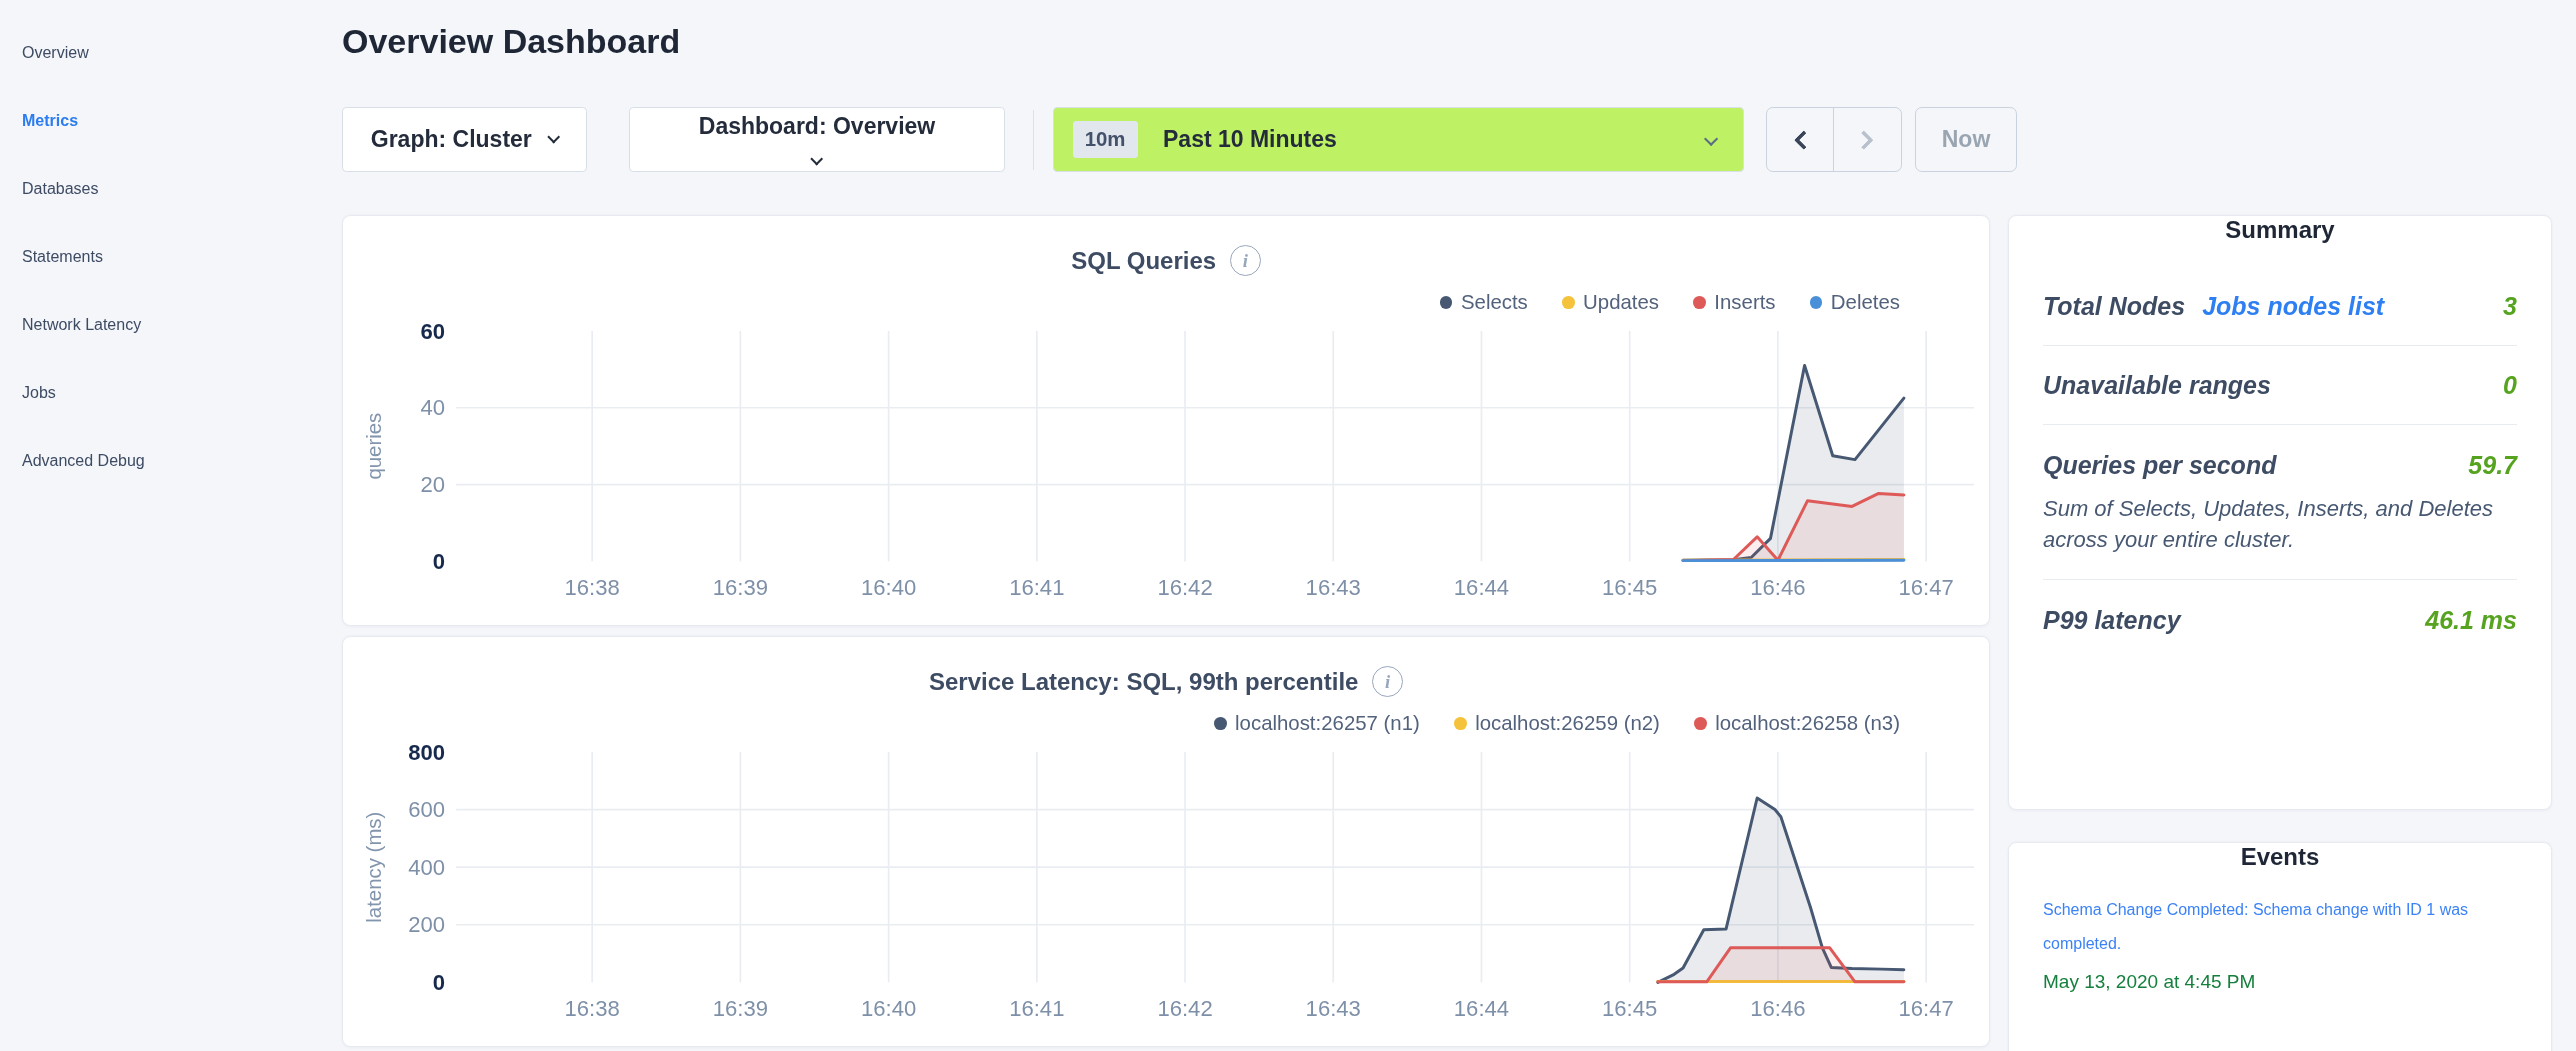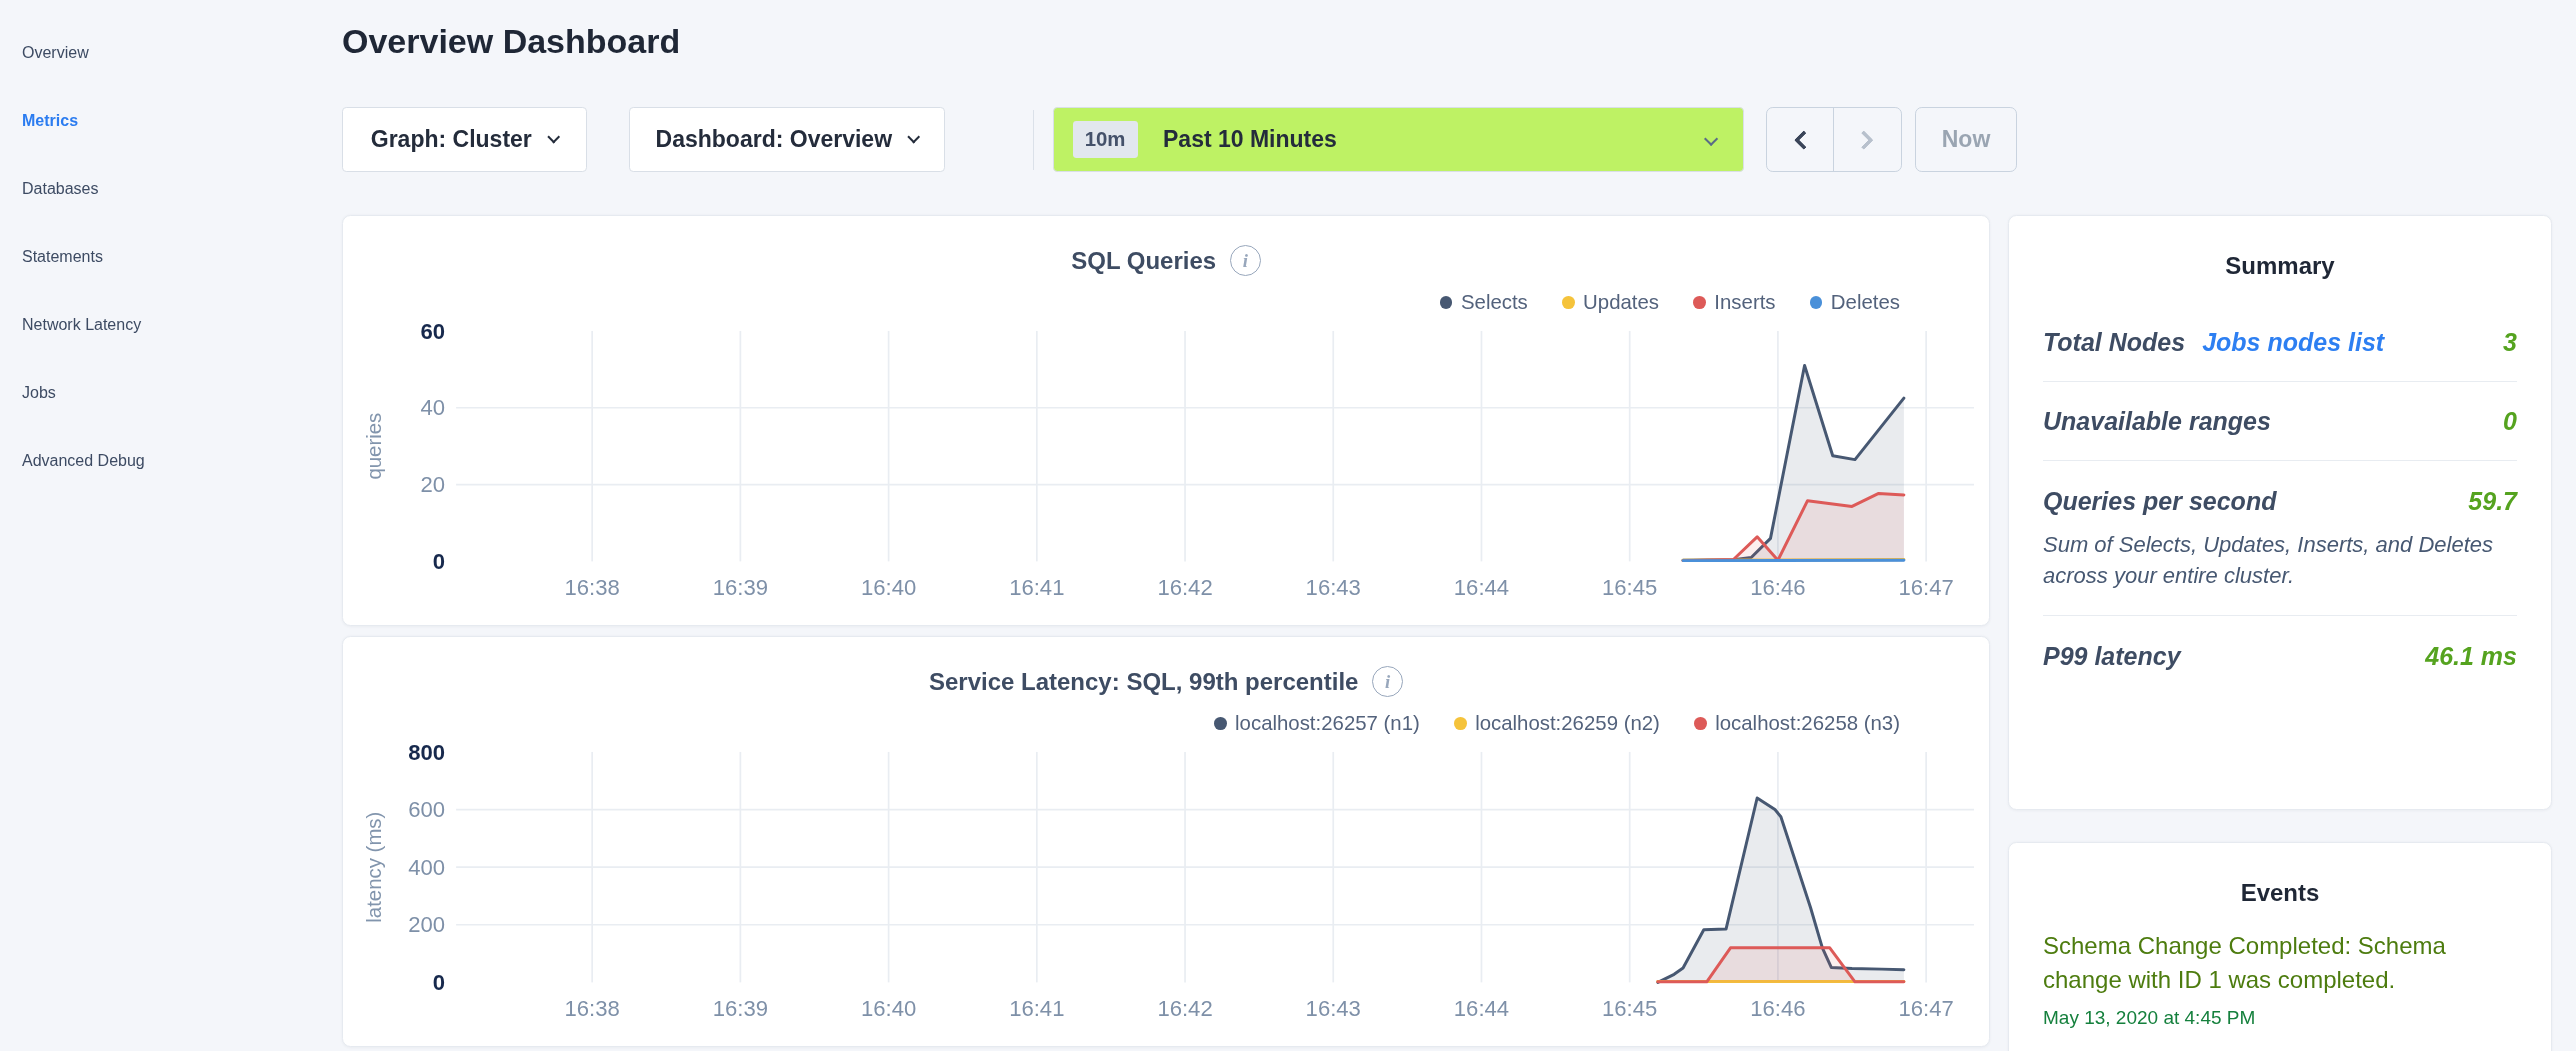--- a/index.html
+++ b/index.html
@@ -33,21 +33,21 @@
     border: 0.9px solid #d9dfe7; border-radius: 4.3px;
     display: flex; align-items: center; justify-content: center; gap: 17px;
     font-size: 23px; font-weight: 700; color: #242c3b; cursor: pointer;
   }
   .chev {
     width: 9.4px; height: 9.4px;
     border-right: 2.6px solid currentColor; border-bottom: 2.6px solid currentColor;
     transform: rotate(45deg) translate(-1.7px,-1.7px);
   }
   .btn-graph { left: 0; width: 245px; }
-  .btn-dash  { left: 287px; width: 316px; }
+  .btn-dash  { left: 287px; width: 376px; flex-direction: column; }
   .ctl-divider {
     position: absolute; left: 691px; top: 3.4px; width: 0.9px; height: 60px; background: #dbe1e9;
   }
   .time-box {
     position: absolute; left: 711px; top: 0; width: 691px; height: 65px;
     background: #bef264; border: 0.9px solid #d9dfe7; border-radius: 4.3px;
     display: flex; align-items: center; padding: 0 51px 0 18.7px; cursor: pointer;
   }
   .time-badge {
     background: #e2e7ee; border-radius: 3.4px; padding: 6.8px 12px;
@@ -108,34 +108,33 @@
     position: absolute; right: 89px; top: 75px;
     display: flex; align-items: center; gap: 34px;
   }
   .legend-item { display: flex; align-items: center; gap: 8.5px; font-size: 20.4px; color: #53627c; cursor: pointer; }
   .legend-dot { width: 12.8px; height: 12.8px; border-radius: 50%; }
   .chart-svg { position: absolute; left: 0; top: 0; }
 
   
   .panel-heading {
     text-align: center; font-size: 24px; font-weight: 700; color: #1f2736;
-    padding-top: 36px;
   }
   .summary-rows { padding: 22px 34px 0 34px; font-style: italic; }
   .summary-row { padding: 25.5px 0 24px 0; }
   .summary-row + .summary-row { border-top: 0.9px solid #e8ecf1; }
   .sr-main { display: flex; align-items: baseline; }
   .sr-label { font-size: 25px; font-weight: 700; color: #3e4c63; }
   .sr-link { font-size: 25px; font-weight: 700; color: #2d7ff2; margin-left: 17px; cursor: pointer; }
   .sr-value { margin-left: auto; font-size: 25px; font-weight: 700; color: #55a31f; }
   .sr-desc { margin-top: 13.6px; font-size: 22px; line-height: 31px; color: #475872; }
 
   
   .events-body { padding: 22px 34px 0 34px; }
-  .event-text { font-size: 24px; line-height: 34px; color: #4d7c0f; }
+  .event-text { font-size: 16px; line-height: 34px; color: #3b82f6; }
   .event-time { margin-top: 10.2px; font-size: 19px; color: #15803d; }
 </style>
 </head>
 <body>
 
 <nav class="sidebar">
   <div class="side-item">Overview</div>
   <div class="side-item active">Metrics</div>
   <div class="side-item">Databases</div>
   <div class="side-item">Statements</div>

